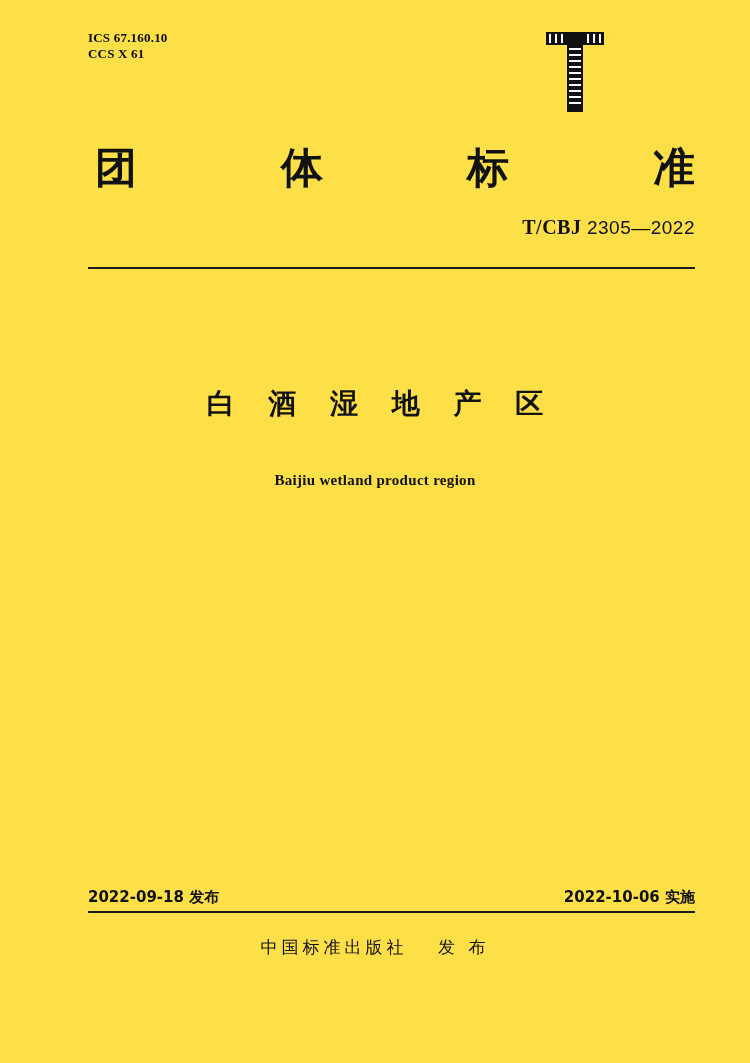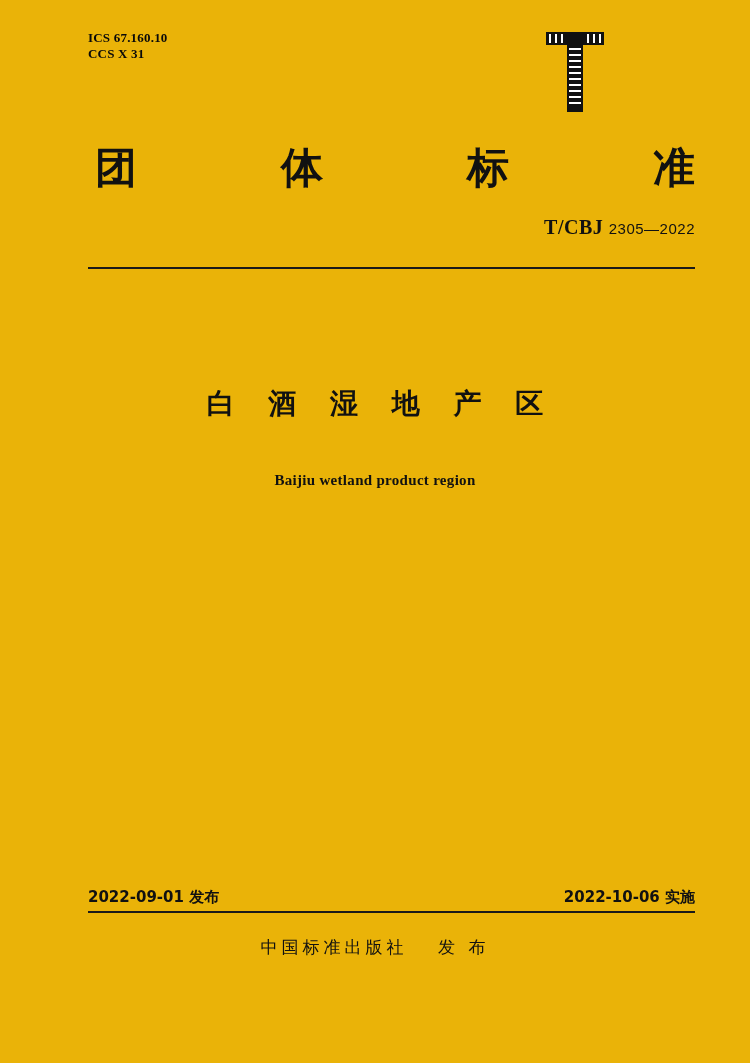--- a/index.html
+++ b/index.html
@@ -14,21 +14,21 @@
     font-family: "Liberation Serif", serif;
     color: #0a0a0a;
     overflow: hidden;
   }
 
   .page {
     position: absolute;
     left: 0; top: 0;
     width: 750px;
     height: 1063px;
-    background: #eab308;
+    background: #fde047;
   }
 
   
   .codes {
     position: absolute;
     left: 88px;
     top: 30px;
     font-family: "Liberation Serif", serif;
     font-weight: bold;
     font-size: 13px;
@@ -66,21 +66,21 @@
   .std-no {
     position: absolute;
     right: 55px;
     top: 216px;
     font-family: "Liberation Serif", serif;
     font-size: 20px;
     font-weight: bold;
     letter-spacing: 0.5px;
     color: #111;
   }
-  .std-no .num { font-weight: normal; font-family: "Liberation Sans", sans-serif; font-size:15px;margin-top:18px;}
+  .std-no .num { font-weight: normal; font-family: "Liberation Sans", sans-serif; font-size:19px;margin-top:18px;}
 
   .rule-top {
     position: absolute;
     left: 88px;
     top: 267px;
     width: 607px;
     height: 2px;
     background: #1a1a1a;
   }
 
@@ -153,21 +153,21 @@
   .pub-1 { top: 936px; }
   .pub-2 { top: 966px; }
 </style>
 </head>
 <body>
 
 <div class="page">
 
   <div class="codes">
     <div>ICS 67.160.10</div>
-    <div>CCS X 31</div>
+    <div>CCS X 61</div>
   </div>
 
   <div class="logo-wrap">
     <svg width="70" height="88" viewBox="0 0 70 88" xmlns="http://www.w3.org/2000/svg">
       <rect x="6" y="4" width="58" height="13" fill="#111"></rect>
       <rect x="27" y="17" width="16" height="67" fill="#111"></rect>
       <g fill="#ffffff">
         <rect x="29" y="20" width="12" height="2"></rect>
         <rect x="29" y="26" width="12" height="2"></rect>
         <rect x="29" y="32" width="12" height="2"></rect>
@@ -200,21 +200,21 @@
   <div class="std-no">
     <span>T/CBJ</span>
     <span class="num">2305—2022</span>
   </div>
 
   <div class="rule-top"></div>
 
   <div class="doc-title">白 酒 湿 地 产 区</div>
   <div class="doc-title-en">Baijiu wetland product region</div>
 
-  <div class="date-left">2022-09-01 发布</div>
+  <div class="date-left">2022-09-18 发布</div>
   <div class="date-right">2022-10-06 实施</div>
   <div class="rule-bottom"></div>
 
   <div class="pub-row pub-1">
     <span class="org">中国标准出版社</span>
     <span class="act">发 布</span>
   </div>
 
 </div>
 

